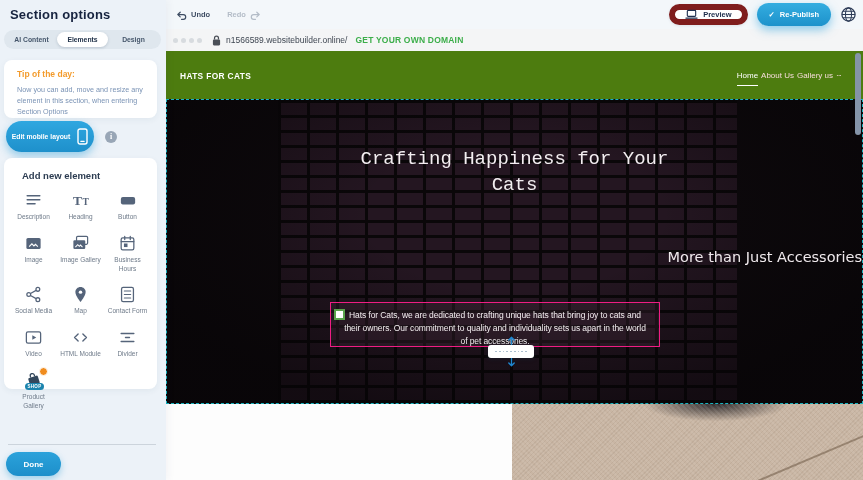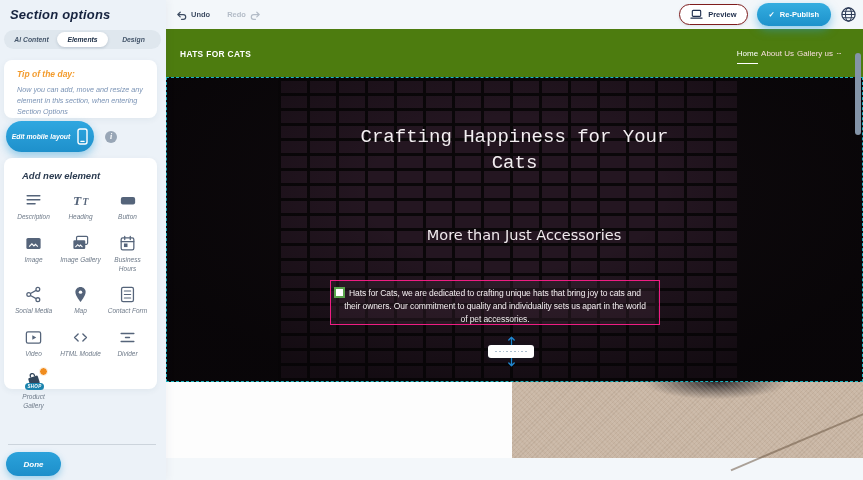--- a/index.html
+++ b/index.html
@@ -1,21 +1,21 @@
 <!DOCTYPE html>
 <html><head>
 <meta charset="utf-8">
 <style>
   * { margin:0; padding:0; box-sizing:border-box; }
   html,body { width:863px; height:480px; overflow:hidden; }
   body { font-family:"Liberation Sans", sans-serif; background:#f3f7fa; }
   .stage { position:relative; width:863px; height:480px; overflow:hidden; background:#f3f7fa; }
 
   
-  .sidebar { position:absolute; left:0; top:0; width:166px; height:480px; background:#ecf2f8; z-index:30; box-shadow:2px 0 8px rgba(40,60,90,.05);font-style:italic; }
+  .sidebar { position:absolute; left:0; top:0; width:166px; height:480px; background:#ecf2f8; z-index:30; box-shadow:2px 0 8px rgba(40,60,90,.05); }
   .sb-title { position:absolute; left:10px; top:7px; font-size:13px; font-weight:bold; color:#16233f; letter-spacing:.2px; }
   .tabs { position:absolute; left:4px; top:30px; width:157px; height:19px; background:#dfe7ee; border-radius:11px; display:flex; align-items:center; padding:2px; }
   .tab { flex:1; height:15px; display:flex; align-items:center; justify-content:center; font-size:6.8px; font-weight:bold; color:#45566b; border-radius:9px; cursor:pointer; }
   .tab.active { background:#fff; box-shadow:0 1px 3px rgba(30,50,80,.18); color:#22334a; }
   .tip-card { position:absolute; left:4px; top:60px; width:153px; height:58px; background:#fff; border-radius:8px; box-shadow:0 2px 6px rgba(40,60,90,.06); padding:9px 13px; }
   .tip-title { font-size:8.5px; font-weight:bold; color:#f39b2c; }
   .tip-body { margin-top:5px; font-size:7.2px; line-height:1.55; color:#7a93b5; }
   .edit-row { position:absolute; left:6px; top:121px; display:flex; align-items:center; }
   .edit-btn { width:88px; height:31px; border-radius:17px; background:linear-gradient(#2fa7e0,#1e90cb); box-shadow:0 4px 9px rgba(39,158,216,.45); display:flex; align-items:center; justify-content:center; gap:7px; cursor:pointer; }
   .edit-btn span { font-size:6.8px; font-weight:bold; color:#fff; }
@@ -33,21 +33,21 @@
   .done-btn { position:absolute; left:6px; top:452px; width:55px; height:24px; border-radius:13px; background:linear-gradient(#2ba2db,#1d8fca); box-shadow:0 3px 7px rgba(39,158,216,.4); color:#fff; font-size:8px; font-weight:bold; display:flex; align-items:center; justify-content:center; cursor:pointer; }
 
   
   .main { position:absolute; left:166px; top:0; width:697px; height:480px; }
   .topbar { height:29px; display:flex; align-items:center; background:#f3f7fa; padding:0 6px 0 10px; }
   .undo-redo { display:flex; align-items:center; gap:17px; }
   .tb-act { display:flex; align-items:center; gap:4px; font-size:7.5px; font-weight:bold; cursor:pointer; }
   .tb-act.undo { color:#3e4d63; }
   .tb-act.redo { color:#b3bcc7;text-align:center; }
   .tb-spacer { flex:1; }
-  .preview-btn { height:21px; padding:0 10px; border-radius:12px; background:#fff; border:1px solid #7f1d1d; box-shadow:0 1px 3px rgba(30,50,80,.1); display:flex; align-items:center; gap:5px; font-size:7.5px; font-weight:bold; color:#1c2c4a; cursor:pointer; }
+  .preview-btn { height:21px; padding:0 10px; border-radius:12px; background:#fff; border:6px solid #7f1d1d; box-shadow:0 1px 3px rgba(30,50,80,.1); display:flex; align-items:center; gap:5px; font-size:7.5px; font-weight:bold; color:#1c2c4a; cursor:pointer; }
   .republish-btn { height:23px; padding:0 12px; margin:0 9px; border-radius:13px; background:linear-gradient(#34ade0,#1d92cb); box-shadow:0 4px 10px rgba(40,160,220,.5); display:flex; align-items:center; gap:5px; font-size:7.5px; font-weight:bold; color:#fff; cursor:pointer; }
   .globe { width:17px; height:17px; cursor:pointer; display:flex; align-items:center; }
 
   .browser-bar { height:22px; background:#f4f5f6; display:flex; align-items:center; padding-left:7px; }
   .bdots { display:flex; gap:3px; margin-right:10px; }
   .bdot { width:5px; height:5px; border-radius:50%; background:#d7dbdf; }
   .url { margin-left:5px; font-size:8.5px; color:#3f4752; }
   .domain-cta { margin-left:8px; font-size:8.5px; font-weight:bold; color:#3cae4a; letter-spacing:.2px; cursor:pointer; }
 
   
@@ -61,21 +61,21 @@
   .hero { position:relative; height:305px; background:#0d090c; border:1px dashed #1ab5c0; overflow:hidden; }
   .hero-grid { position:absolute; left:111px; right:125px; top:0; bottom:0;
     background-color:#241621;
     background-image:
       repeating-linear-gradient(to right, #0a0709 0 3px, rgba(0,0,0,0) 3px 29px),
       repeating-linear-gradient(to bottom, #0a0709 0 3px, rgba(0,0,0,0) 3px 15px);
   }
   .hero-vignette { position:absolute; left:0; right:0; top:0; bottom:0;
     background:radial-gradient(ellipse 60% 70% at 50% 38%, rgba(0,0,0,0) 35%, rgba(5,3,5,.55) 95%); }
   .hero-heading { position:absolute; top:46px; left:0; right:0; margin:0 auto; max-width:332px; text-align:center; font-family:Liberation Mono, monospace; font-size:19px; font-weight:500; line-height:1.38; color:#f3eef1; cursor:pointer; }
-  .hero-sub { position:absolute; top:149px; left:0; right:0; text-align:center; font-family:"DejaVu Sans", sans-serif; font-size:14.5px; color:#efe9ec; cursor:pointer;padding-left:19px; }
+  .hero-sub { position:absolute; top:149px; left:0; right:0; text-align:right; font-family:"DejaVu Sans", sans-serif; font-size:14.5px; color:#efe9ec; cursor:pointer;padding-left:19px; }
   .para-box { position:absolute; left:163px; top:202px; width:330px; height:45px; border:1.5px solid #ef1d83; background:rgba(75,45,65,.28); padding:6px 9px 4px 9px; cursor:pointer; }
   .para-text { font-size:8.5px; letter-spacing:-.1px; line-height:1.55; color:#f2edef; text-align:center; }
   .green-handle { position:absolute; left:3px; top:6px; width:11px; height:11px; background:#fff; border:2px solid #5aa34c; cursor:grab; }
 
   .below { display:flex; height:76px; }
   .below-white { width:346px; background:#fdfdfd; }
   .carpet { flex:1; position:relative; background-color:#c9b6a4;
     background-image:
       repeating-linear-gradient(45deg, rgba(255,255,255,.07) 0 2px, rgba(0,0,0,0) 2px 4px),
       repeating-linear-gradient(-45deg, rgba(100,80,60,.09) 0 1px, rgba(0,0,0,0) 1px 3px),
@@ -302,20 +302,34 @@
       </div>
       <div class="globe">
         <svg width="17" height="17" viewBox="0 0 18 18">
             <circle cx="9" cy="9" r="7" stroke="#2b3a55" stroke-width="1.3" fill="none"></circle>
             <ellipse cx="9" cy="9" rx="3.2" ry="7" stroke="#2b3a55" stroke-width="1.1" fill="none"></ellipse>
             <path d="M2.2 9h13.6M3.2 5.5h11.6M3.2 12.5h11.6" stroke="#2b3a55" stroke-width="1.1" fill="none"></path>
           </svg>
       </div>
     </div>
 
+    <div class="browser-bar">
+      <div class="bdots">
+        <span class="bdot"></span>
+          <span class="bdot"></span>
+          <span class="bdot"></span>
+          <span class="bdot"></span>
+      </div>
+      <svg width="9" height="11" viewBox="0 0 10 12">
+          <rect x="1" y="5" width="8" height="6.5" rx="1.2" fill="#4a4f57"></rect>
+          <path d="M2.8 5V3.4a2.2 2.2 0 014.4 0V5" stroke="#4a4f57" stroke-width="1.4" fill="none"></path>
+        </svg>
+      <span class="url">n1566589.websitebuilder.online/</span>
+      <span class="domain-cta">GET YOUR OWN DOMAIN</span>
+    </div>
 
     <div class="site-header">
       <div class="logo">HATS FOR CATS</div>
       <div class="nav">
         <span class="nav-item active">Home</span>
         <span class="nav-item">About Us</span>
         <span class="nav-item">Gallery us</span>
         <span class="nav-more">···</span>
       </div>
     </div>

